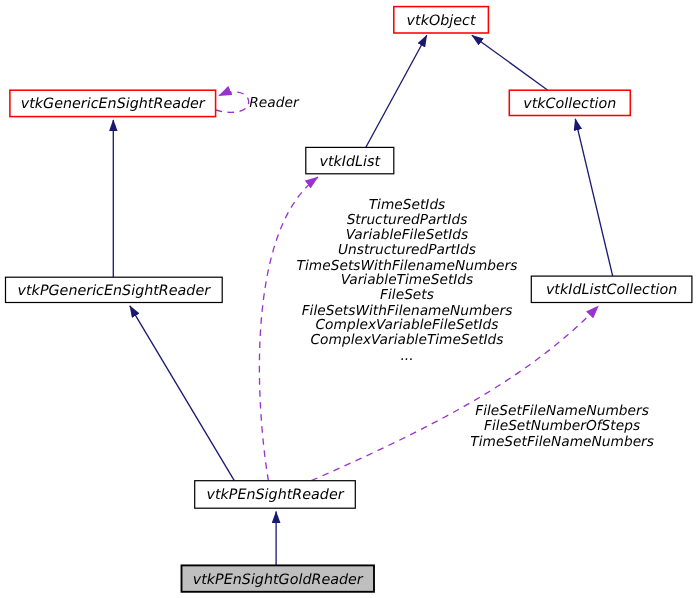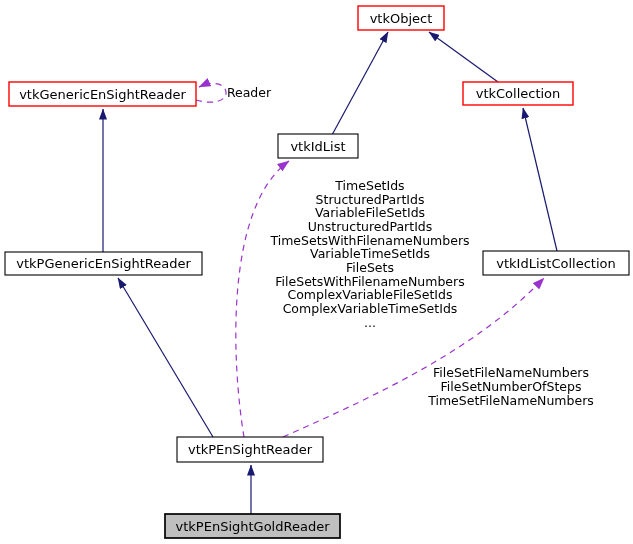--- a/index.html
+++ b/index.html
@@ -6,20 +6,21 @@
     margin: 0;
     padding: 0;
     background: var(--background, #ffffff);
   }
   .canvas {
     position: relative;
     width: 633px;
     height: 544px;
     background: var(--background, #ffffff);
     overflow: hidden;
+    font-style: italic;
   }
   svg text {
     font-family: "DejaVu Sans", "Liberation Sans", sans-serif;
     font-size: 13px;
     fill: var(--text, #000000);
   }
   .node-label { text-anchor: middle; }
   .member-label { text-anchor: middle; font-size: 12.5px; }
   .edge-label { text-anchor: middle; font-size: 12.5px; }
   .node-box {

